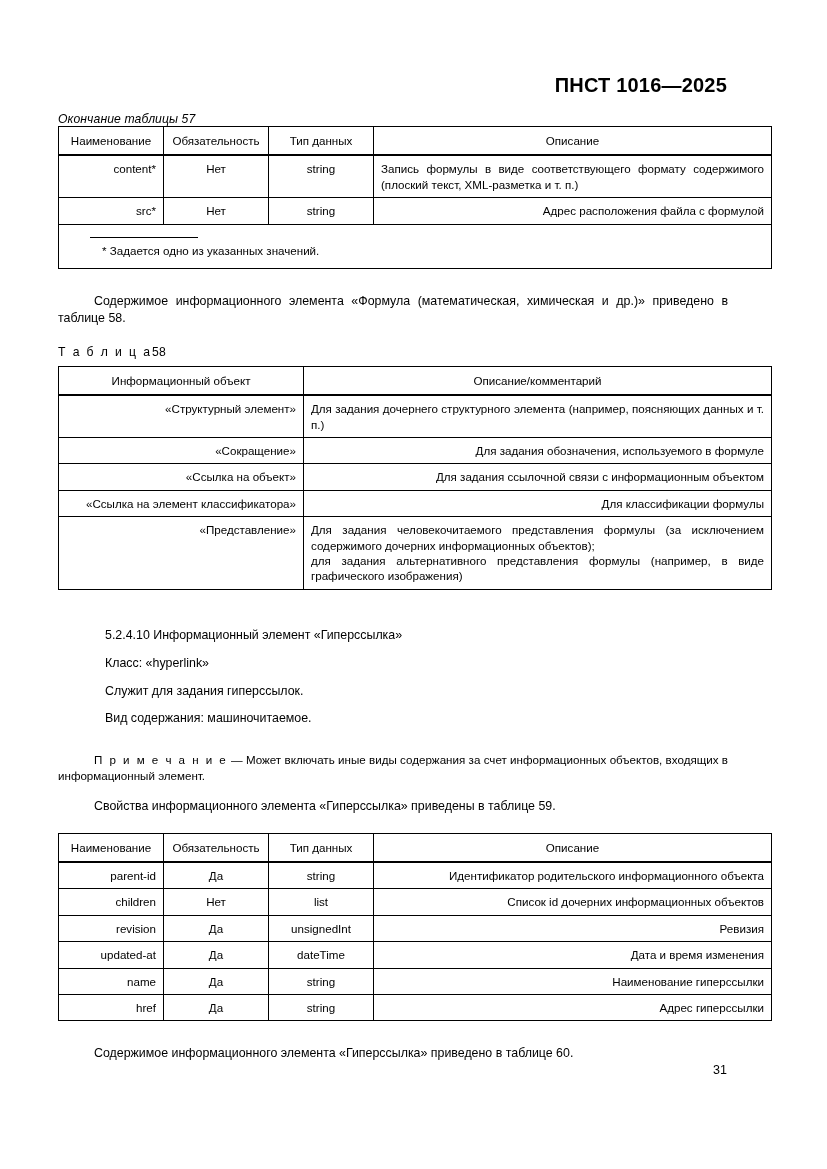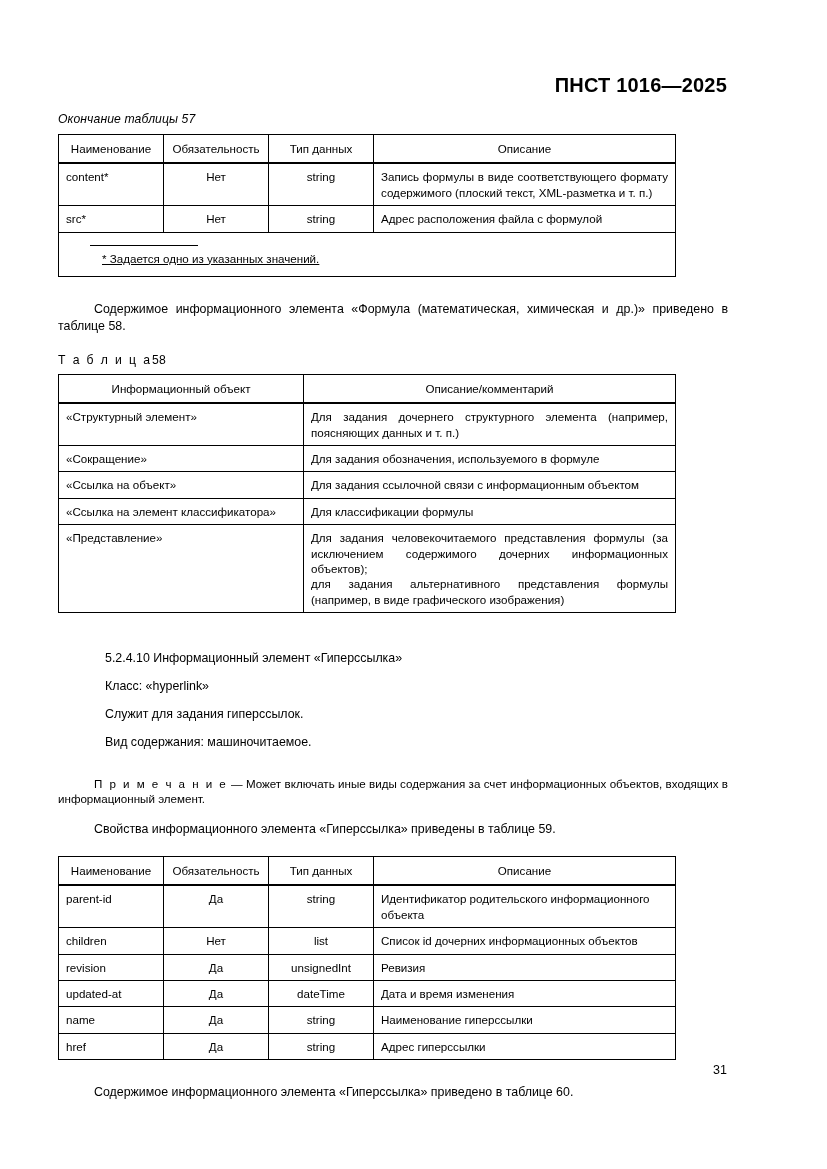--- a/index.html
+++ b/index.html
@@ -36,36 +36,36 @@
   .content {
     position: absolute;
     top: 112px;
     left: 58px;
     width: 670px;
   }
 
   .tbl-caption-cont {
     font-size: 12.2px;
     font-style: italic;
-    margin: 0 0 8px 0;
+    margin: 0 0 0 0;
     letter-spacing: 0.1px;
   }
 
   .tbl-caption {
     font-size: 12.2px;
     margin: 0 0 7px 0;
     letter-spacing: 1.9px;
   }
   .tbl-caption .num {
     letter-spacing: 0.2px;
   }
 
   table.doc-table {
     border-collapse: collapse;
-    width: 618px;
+    width: 714px;
     table-layout: fixed;
     margin: 0 0 0 0;
   }
   table.doc-table td,
   table.doc-table th {
     border: 1px solid #000;
     font-weight: normal;
     font-size: 11.6px;
     line-height: 1.33;
     padding: 5px 7px 5px 7px;
@@ -74,37 +74,36 @@
   table.doc-table thead td {
     text-align: center;
     padding: 6px 5px 6px 5px;
     border-bottom-width: 1px;
   }
   table.doc-table thead tr td {
     border-bottom: 2px solid #000;
   }
   td.c-center { text-align: center; }
   td.c-just   { text-align: justify; text-justify: inter-word; }
-  td.c-left   { text-align: left; }
+  td.c-left   { text-align: right; }
 
   .fn-cell {
     padding-top: 12px !important;
     padding-bottom: 10px !important;
     padding-left: 9px !important;
   }
   .fn-rule {
     width: 108px;
     height: 0;
     border-top: 1px solid #000;
     margin: 0 0 5px 22px;
   }
   .fn-text {
     font-size: 11.6px;
     padding-left: 34px;
-    text-decoration: underline;
   }
 
   
   p.body-par {
     font-size: 12.4px;
     line-height: 1.36;
     margin: 0;
     text-align: justify;
     text-justify: inter-word;
     text-indent: 36px;

